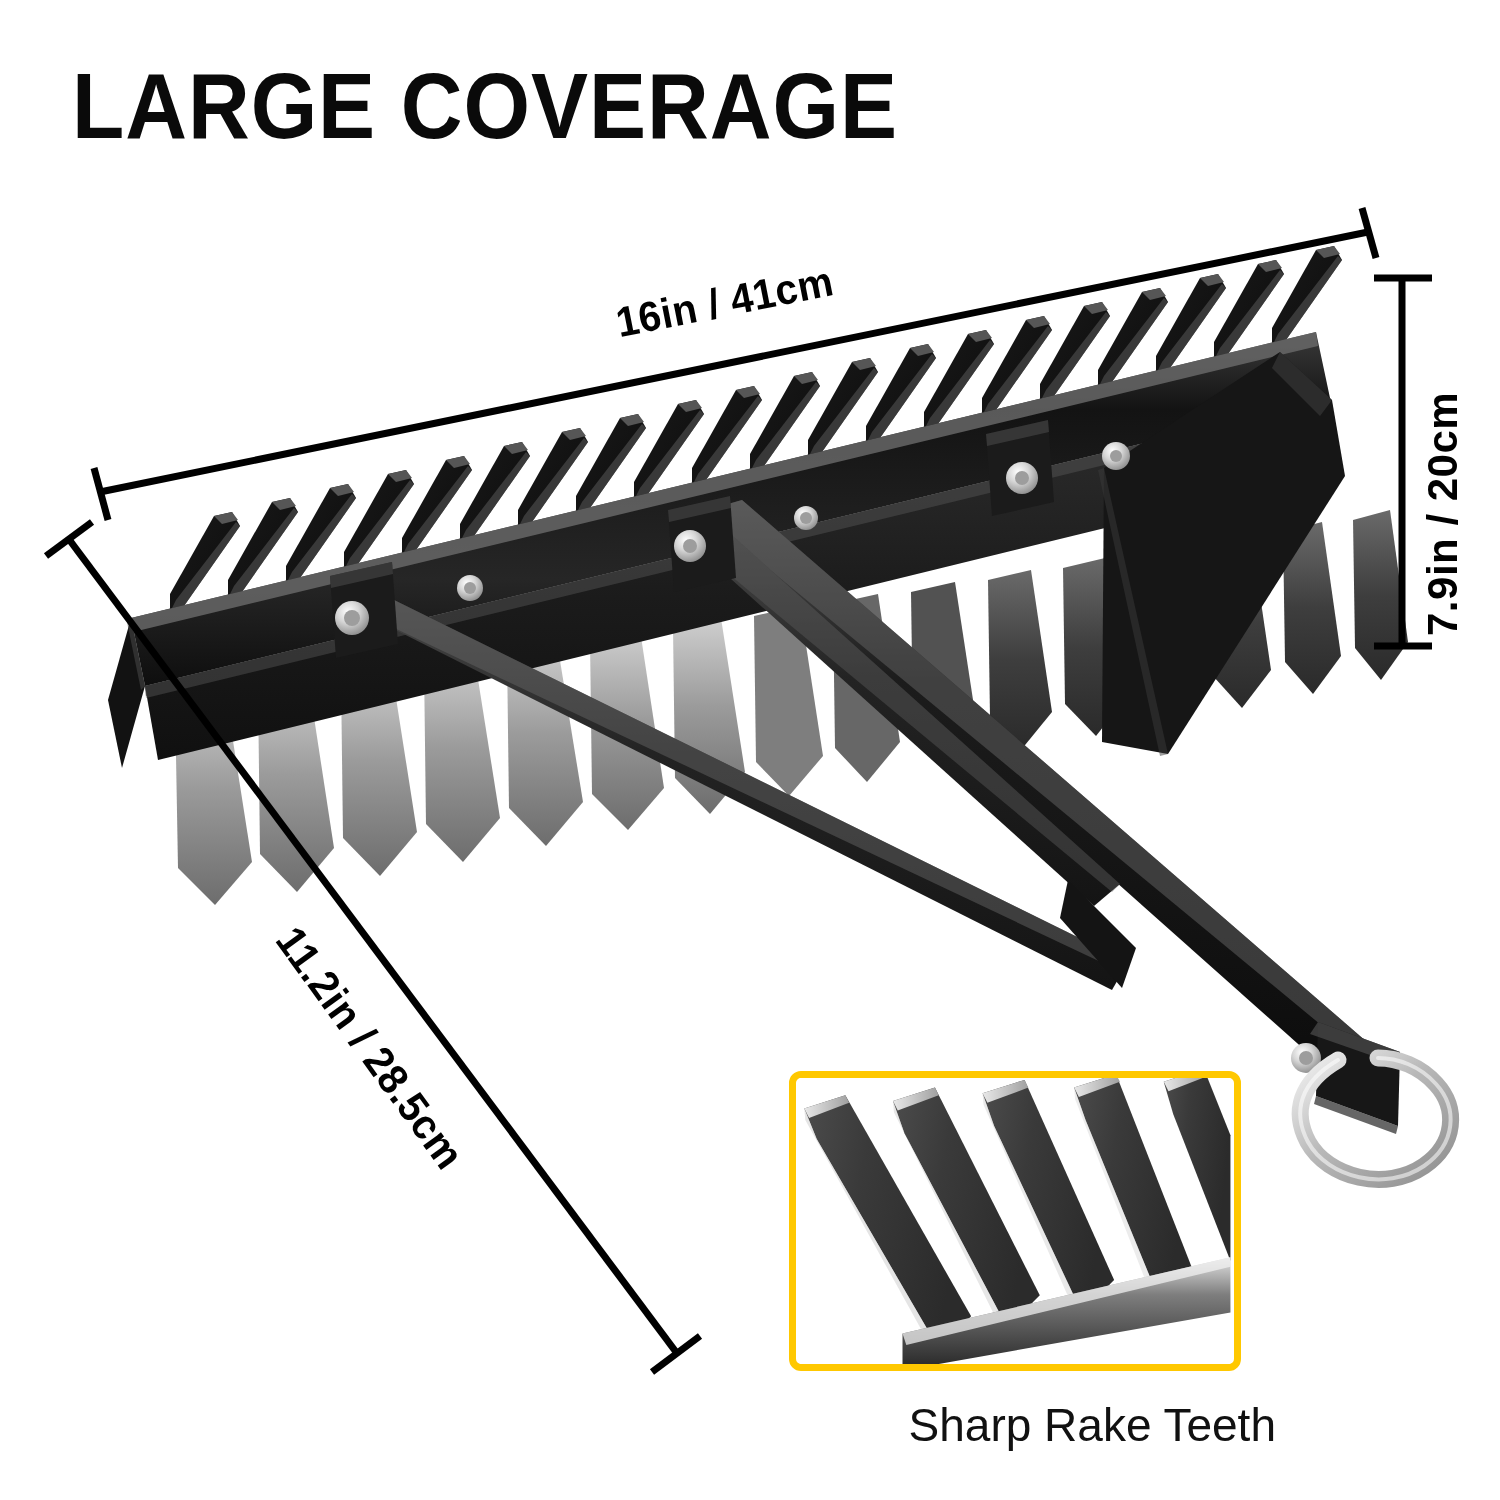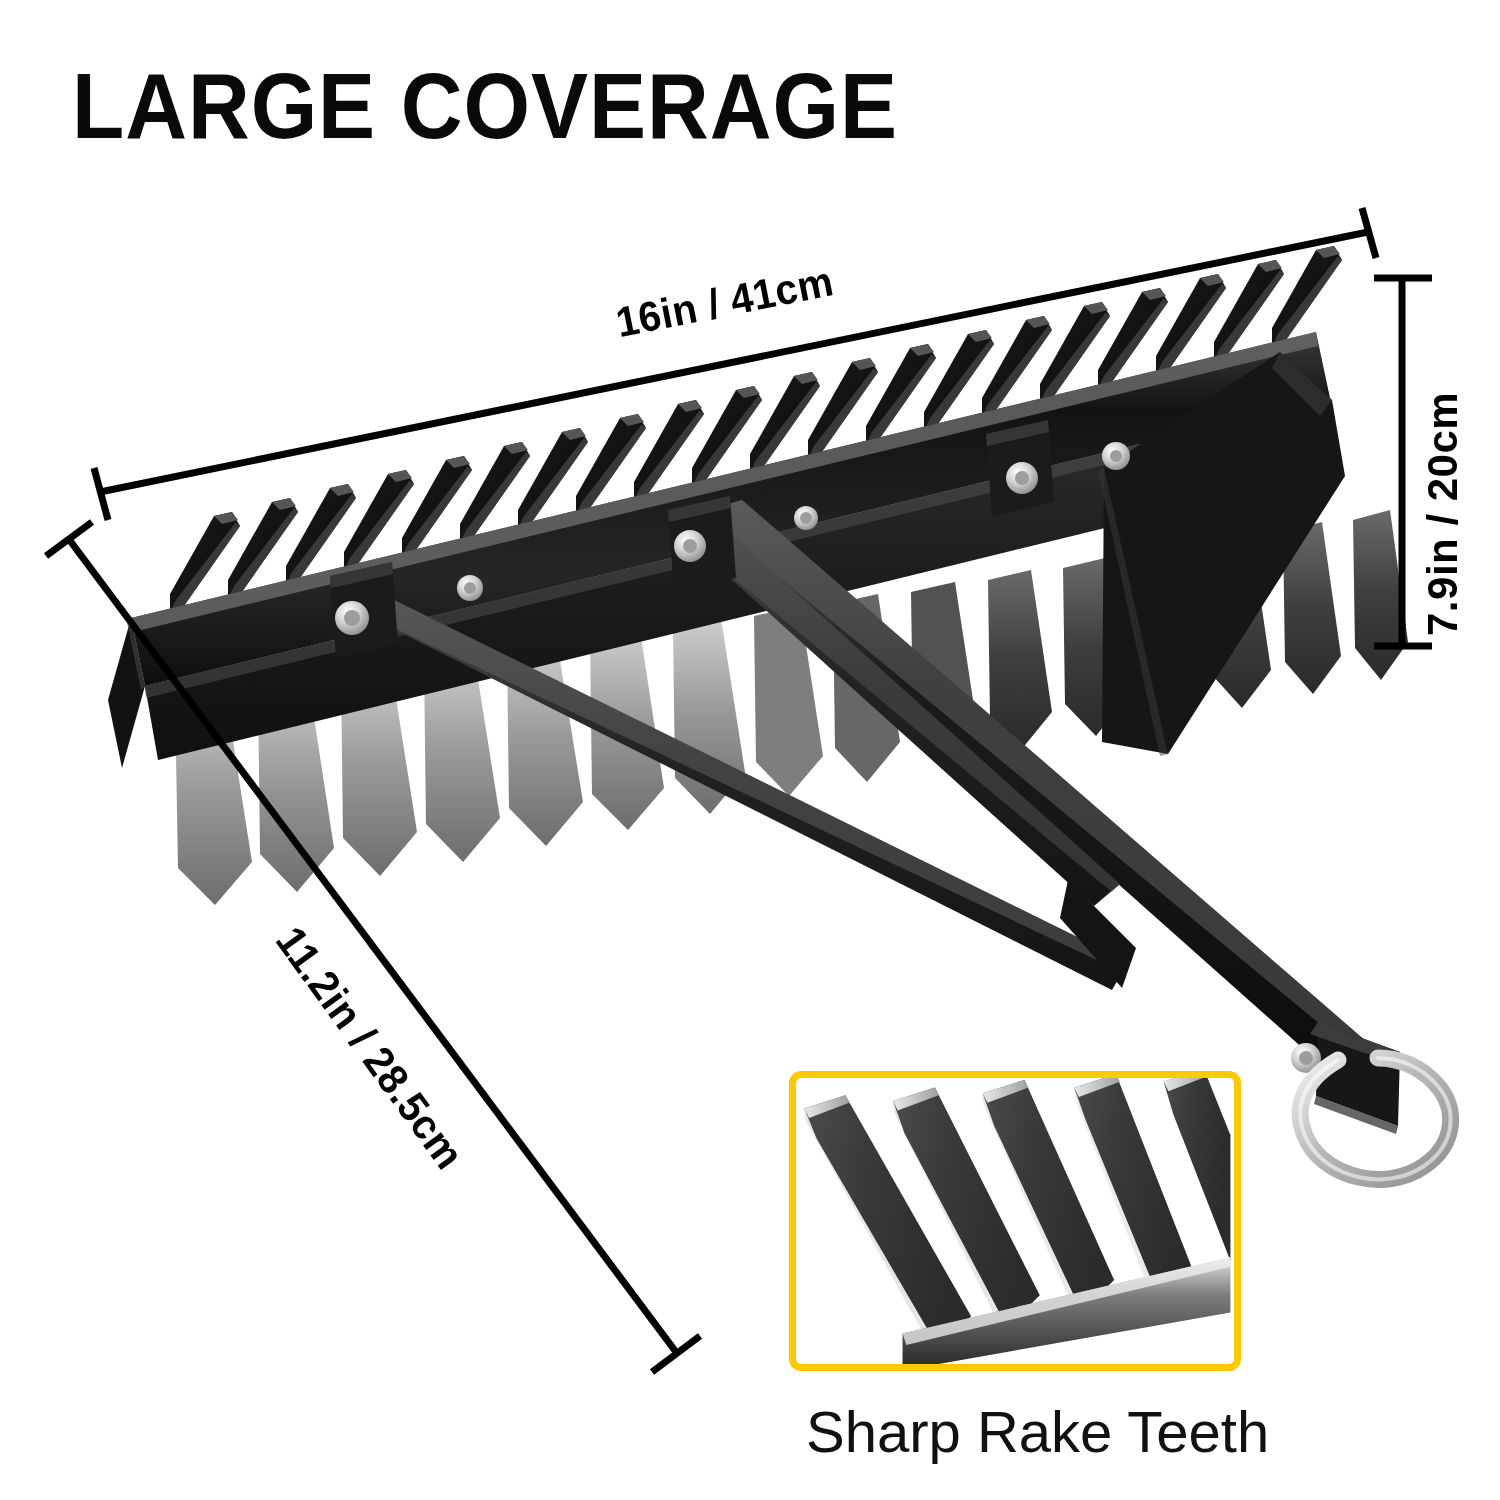--- a/index.html
+++ b/index.html
@@ -88,24 +88,24 @@
     overflow: hidden;
     box-sizing: border-box;
   }
   #inset-svg { display: block; width: 100%; height: 100%; }
 
   #inset-caption {
     position: absolute;
     left: 806px;
     top: 1398px;
     width: 470px;
-    text-align: left;
+    text-align: right;
     font-family: "Liberation Sans", sans-serif;
     font-weight: normal;
-    font-size: 58px;
+    font-size: 46px;
     color: #111111;
     white-space: nowrap;
   }
 </style>
 </head>
 <body>
 
 <div id="canvas">
 
   <div id="page-title">LARGE COVERAGE</div>

